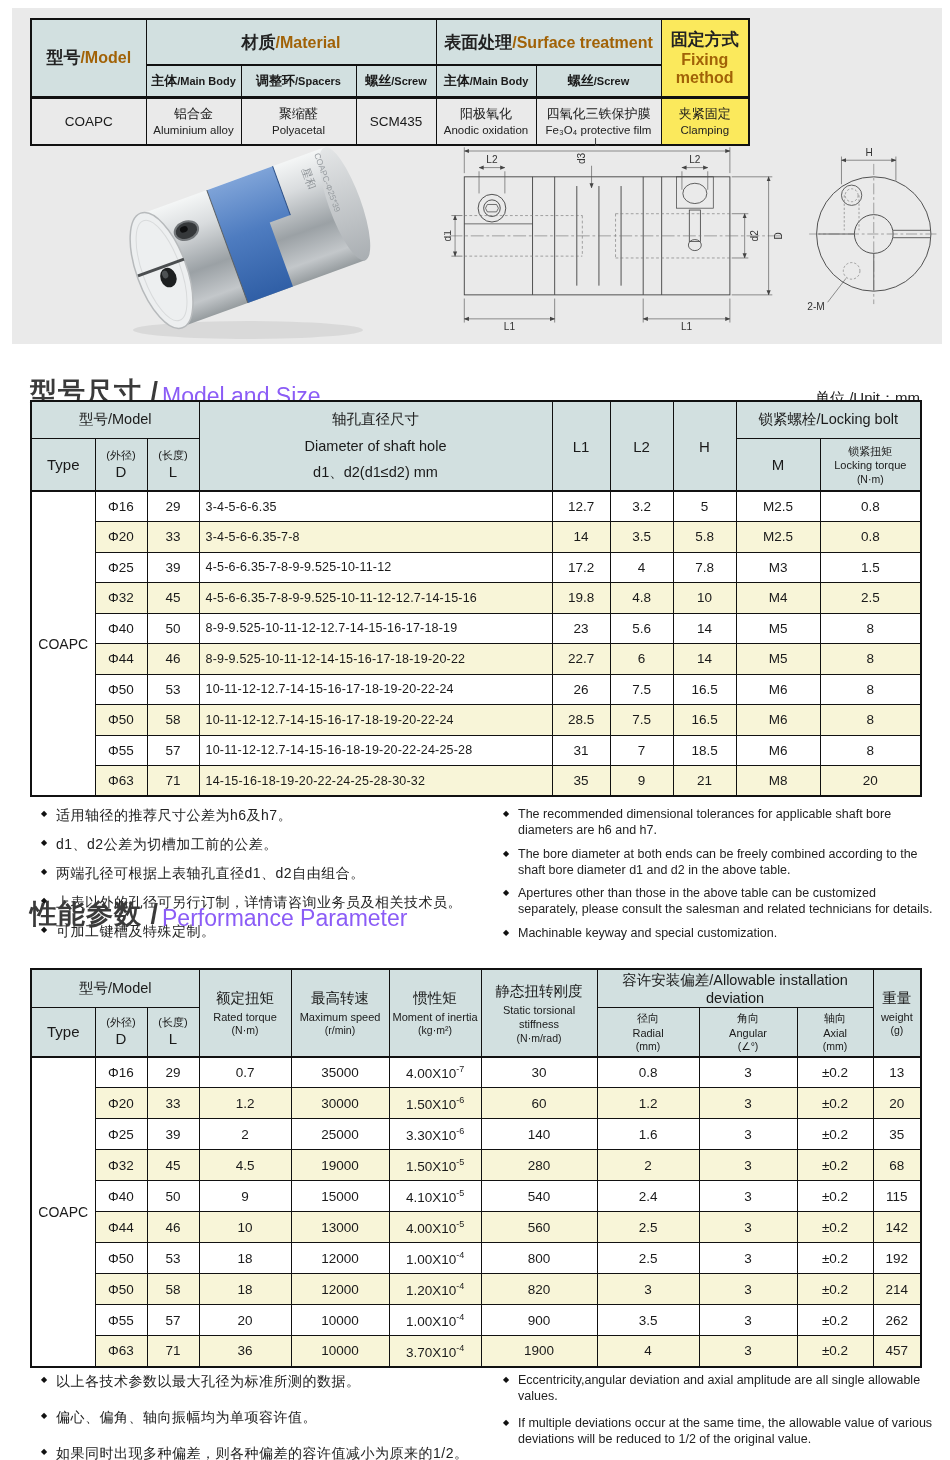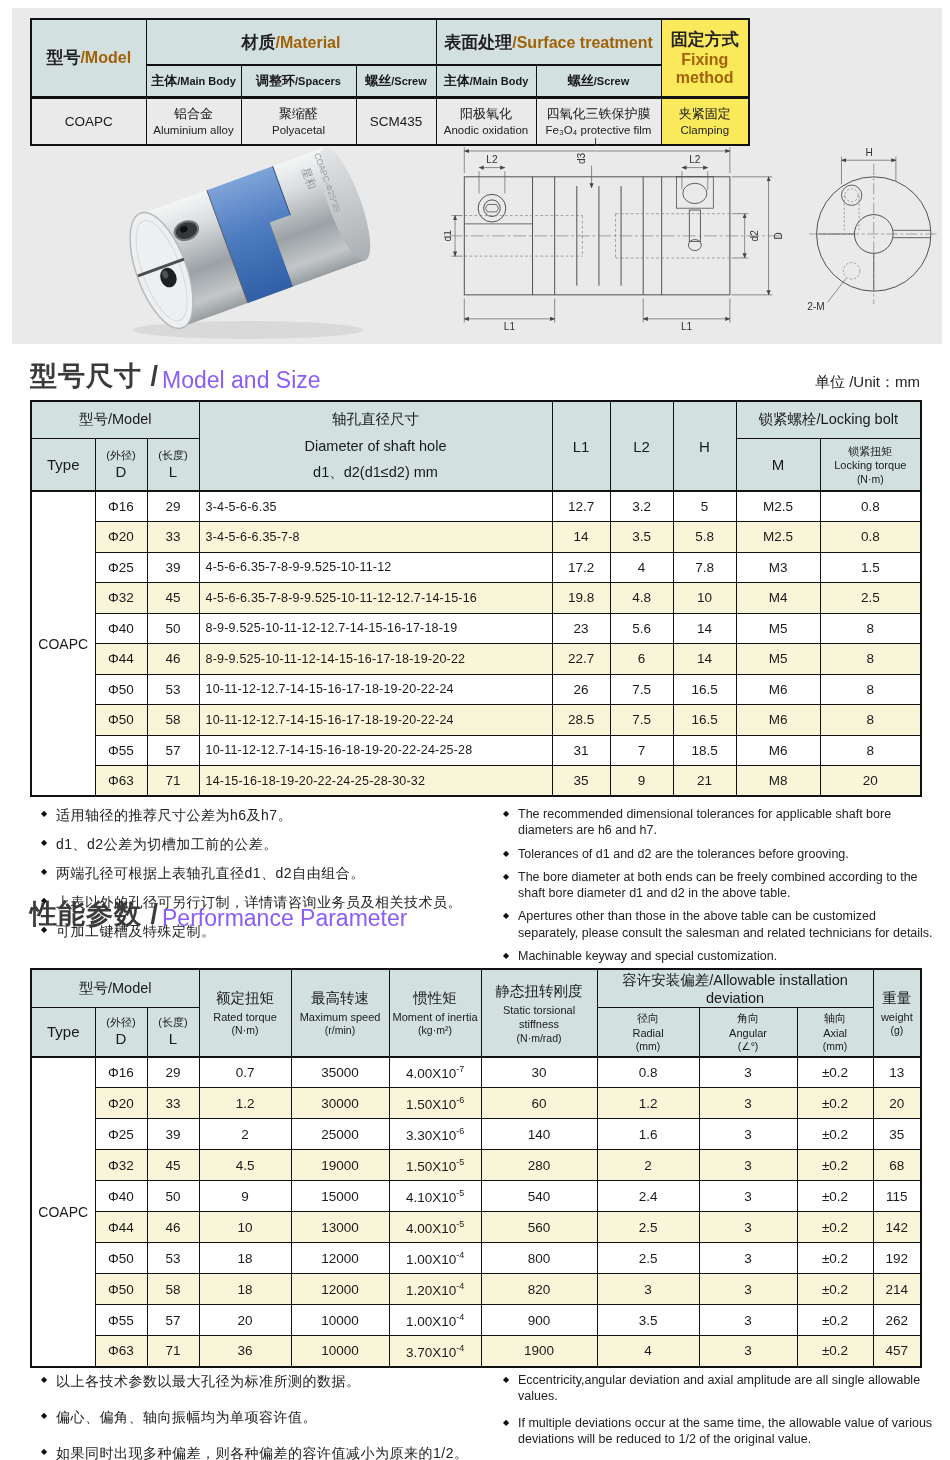--- a/index.html
+++ b/index.html
@@ -274,21 +274,21 @@
           <line x1="104" y1="50" x2="104" y2="24"></line>
         <line x1="45" y1="28" x2="104" y2="28" marker-start="url(#ar)" marker-end="url(#ar)"></line>
         <polyline points="30,182 50,156"></polyline>
       </g>
       <text class="dim-text" x="75" y="23" text-anchor="middle">H</text>
       <text class="dim-text" x="8" y="190">2-M</text>
     </g>
   </svg>
 </div>
 
-<div class="section-head" style="top:358px;text-align:right;">
+<div class="section-head" style="top:374px;text-align:right;">
   <span class="t-zh">型号尺寸 /</span>
   <span class="t-en">Model and Size</span>
   <span class="unit-note">单位 /Unit：mm</span>
 </div>
 
 <table class="grid-table size-table" style="top:400px;">
   <colgroup>
     <col style="width:64px">
       <col style="width:52px">
       <col style="width:52px">
@@ -450,21 +450,20 @@
 
   <li>适用轴径的推荐尺寸公差为h6及h7。</li>
       <li>d1、d2公差为切槽加工前的公差。</li>
       <li>两端孔径可根据上表轴孔直径d1、d2自由组合。</li>
       <li>上表以外的孔径可另行订制，详情请咨询业务员及相关技术员。</li>
       <li>可加工键槽及特殊定制。</li>
     </ul>
   <ul class="notes-en">
 
   <li>The recommended dimensional tolerances for applicable shaft bore diameters are h6 and h7.</li>
-      <li>Tolerances of d1 and d2 are the tolerances before grooving.</li>
       <li>The bore diameter at both ends can be freely combined according to the shaft bore diameter d1 and d2 in the above table.</li>
       <li>Apertures other than those in the above table can be customized separately, please consult the salesman and related technicians for details.</li>
       <li>Machinable keyway and special customization.</li>
     </ul>
 </div>
 
 <div class="section-head" style="top:896px;">
   <span class="t-zh">性能参数 /</span>
   <span class="t-en">Performance Parameter</span>
 </div>

